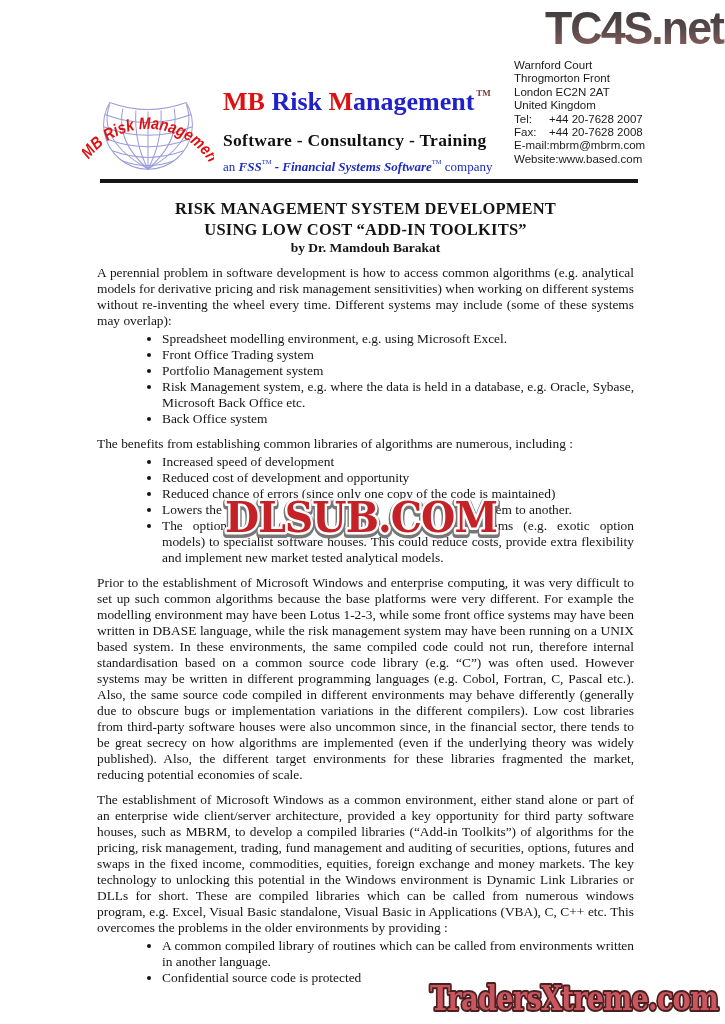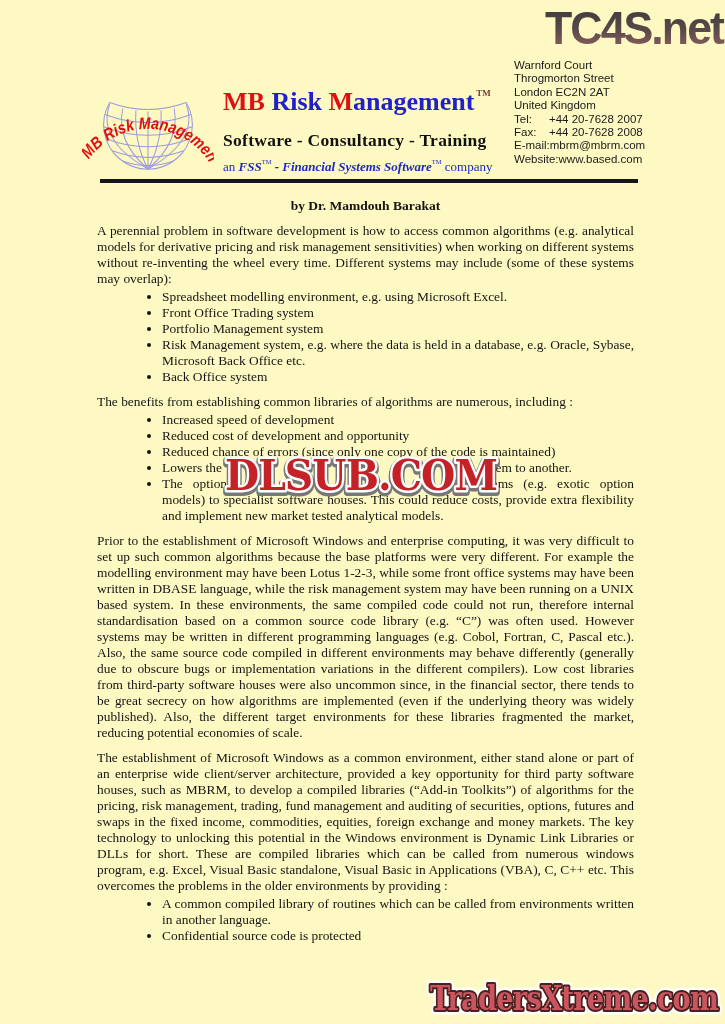--- a/index.html
+++ b/index.html
@@ -1,19 +1,19 @@
 <!DOCTYPE html>
 <html><head>
 <meta charset="utf-8">
 <style>
   * { margin:0; padding:0; box-sizing:border-box; }
   html,body { background:#888; }
   .page {
     position:relative; width:725px; height:1024px; margin:0 auto;
-    background:#fef9c3; overflow:hidden;
+    background:#ffffff; overflow:hidden;
     font-family:"Liberation Serif", serif; color:#141414;
   }
 
   
   .logo-globe { position:absolute; left:82px; top:44px; width:132px; height:126px; }
 
   .brand { position:absolute; left:223px; top:78px; width:290px; }
   .brand-name { font-family:"Liberation Serif", serif; font-weight:bold; font-size:26px; line-height:30px; white-space:nowrap; }
   .brand-name .red { color:#dd1111; }
   .brand-name .blue { color:#2121cc; }
@@ -94,32 +94,36 @@
   </div>
 
   <div class="brand">
     <div class="brand-name"><span class="red">MB</span><span class="blue"> Risk </span><span class="red">M</span><span class="blue">anagement</span><sup class="tm">TM</sup></div>
     <div class="brand-tagline">Software - Consultancy - Training</div>
     <div class="brand-subline"><span>an </span><span class="b">FSS</span><sup class="tm2">TM</sup><span class="b"> - Financial Systems Software</span><sup class="tm2">TM</sup><span> company</span></div>
   </div>
 
   <div class="address">
     <div>Warnford Court</div>
-    <div>Throgmorton Street</div>
+    <div>Throgmorton Front</div>
     <div>London EC2N 2AT</div>
     <div>United Kingdom</div>
     <div><span class="contact-label">Tel:</span><span>+44 20-7628 2007</span></div>
     <div><span class="contact-label">Fax:</span><span>+44 20-7628 2008</span></div>
     <div><span class="contact-label">E-mail:</span><span>mbrm@mbrm.com</span></div>
     <div><span class="contact-label">Website:</span><span>www.based.com</span></div>
   </div>
 
   <div class="rule"></div>
 
   <div class="content">
+    <div class="doc-title">
+      <div>RISK MANAGEMENT SYSTEM DEVELOPMENT</div>
+      <div>USING LOW COST “ADD-IN TOOLKITS”</div>
+    </div>
     <div class="byline">by Dr. Mamdouh Barakat</div>
 
     <p>A perennial problem in software development is how to access common algorithms (e.g. analytical models for derivative pricing and risk management sensitivities) when working on different systems without re-inventing the wheel every time.  Different systems may include  (some of these systems may overlap):</p>
 
     <ul>
       <li>Spreadsheet modelling environment, e.g. using Microsoft Excel.</li>
       <li>Front Office Trading system</li>
       <li>Portfolio Management system</li>
       <li>Risk Management system, e.g. where the data is held in a database, e.g. Oracle, Sybase, Microsoft Back Office etc.</li>
       <li>Back Office system</li>

